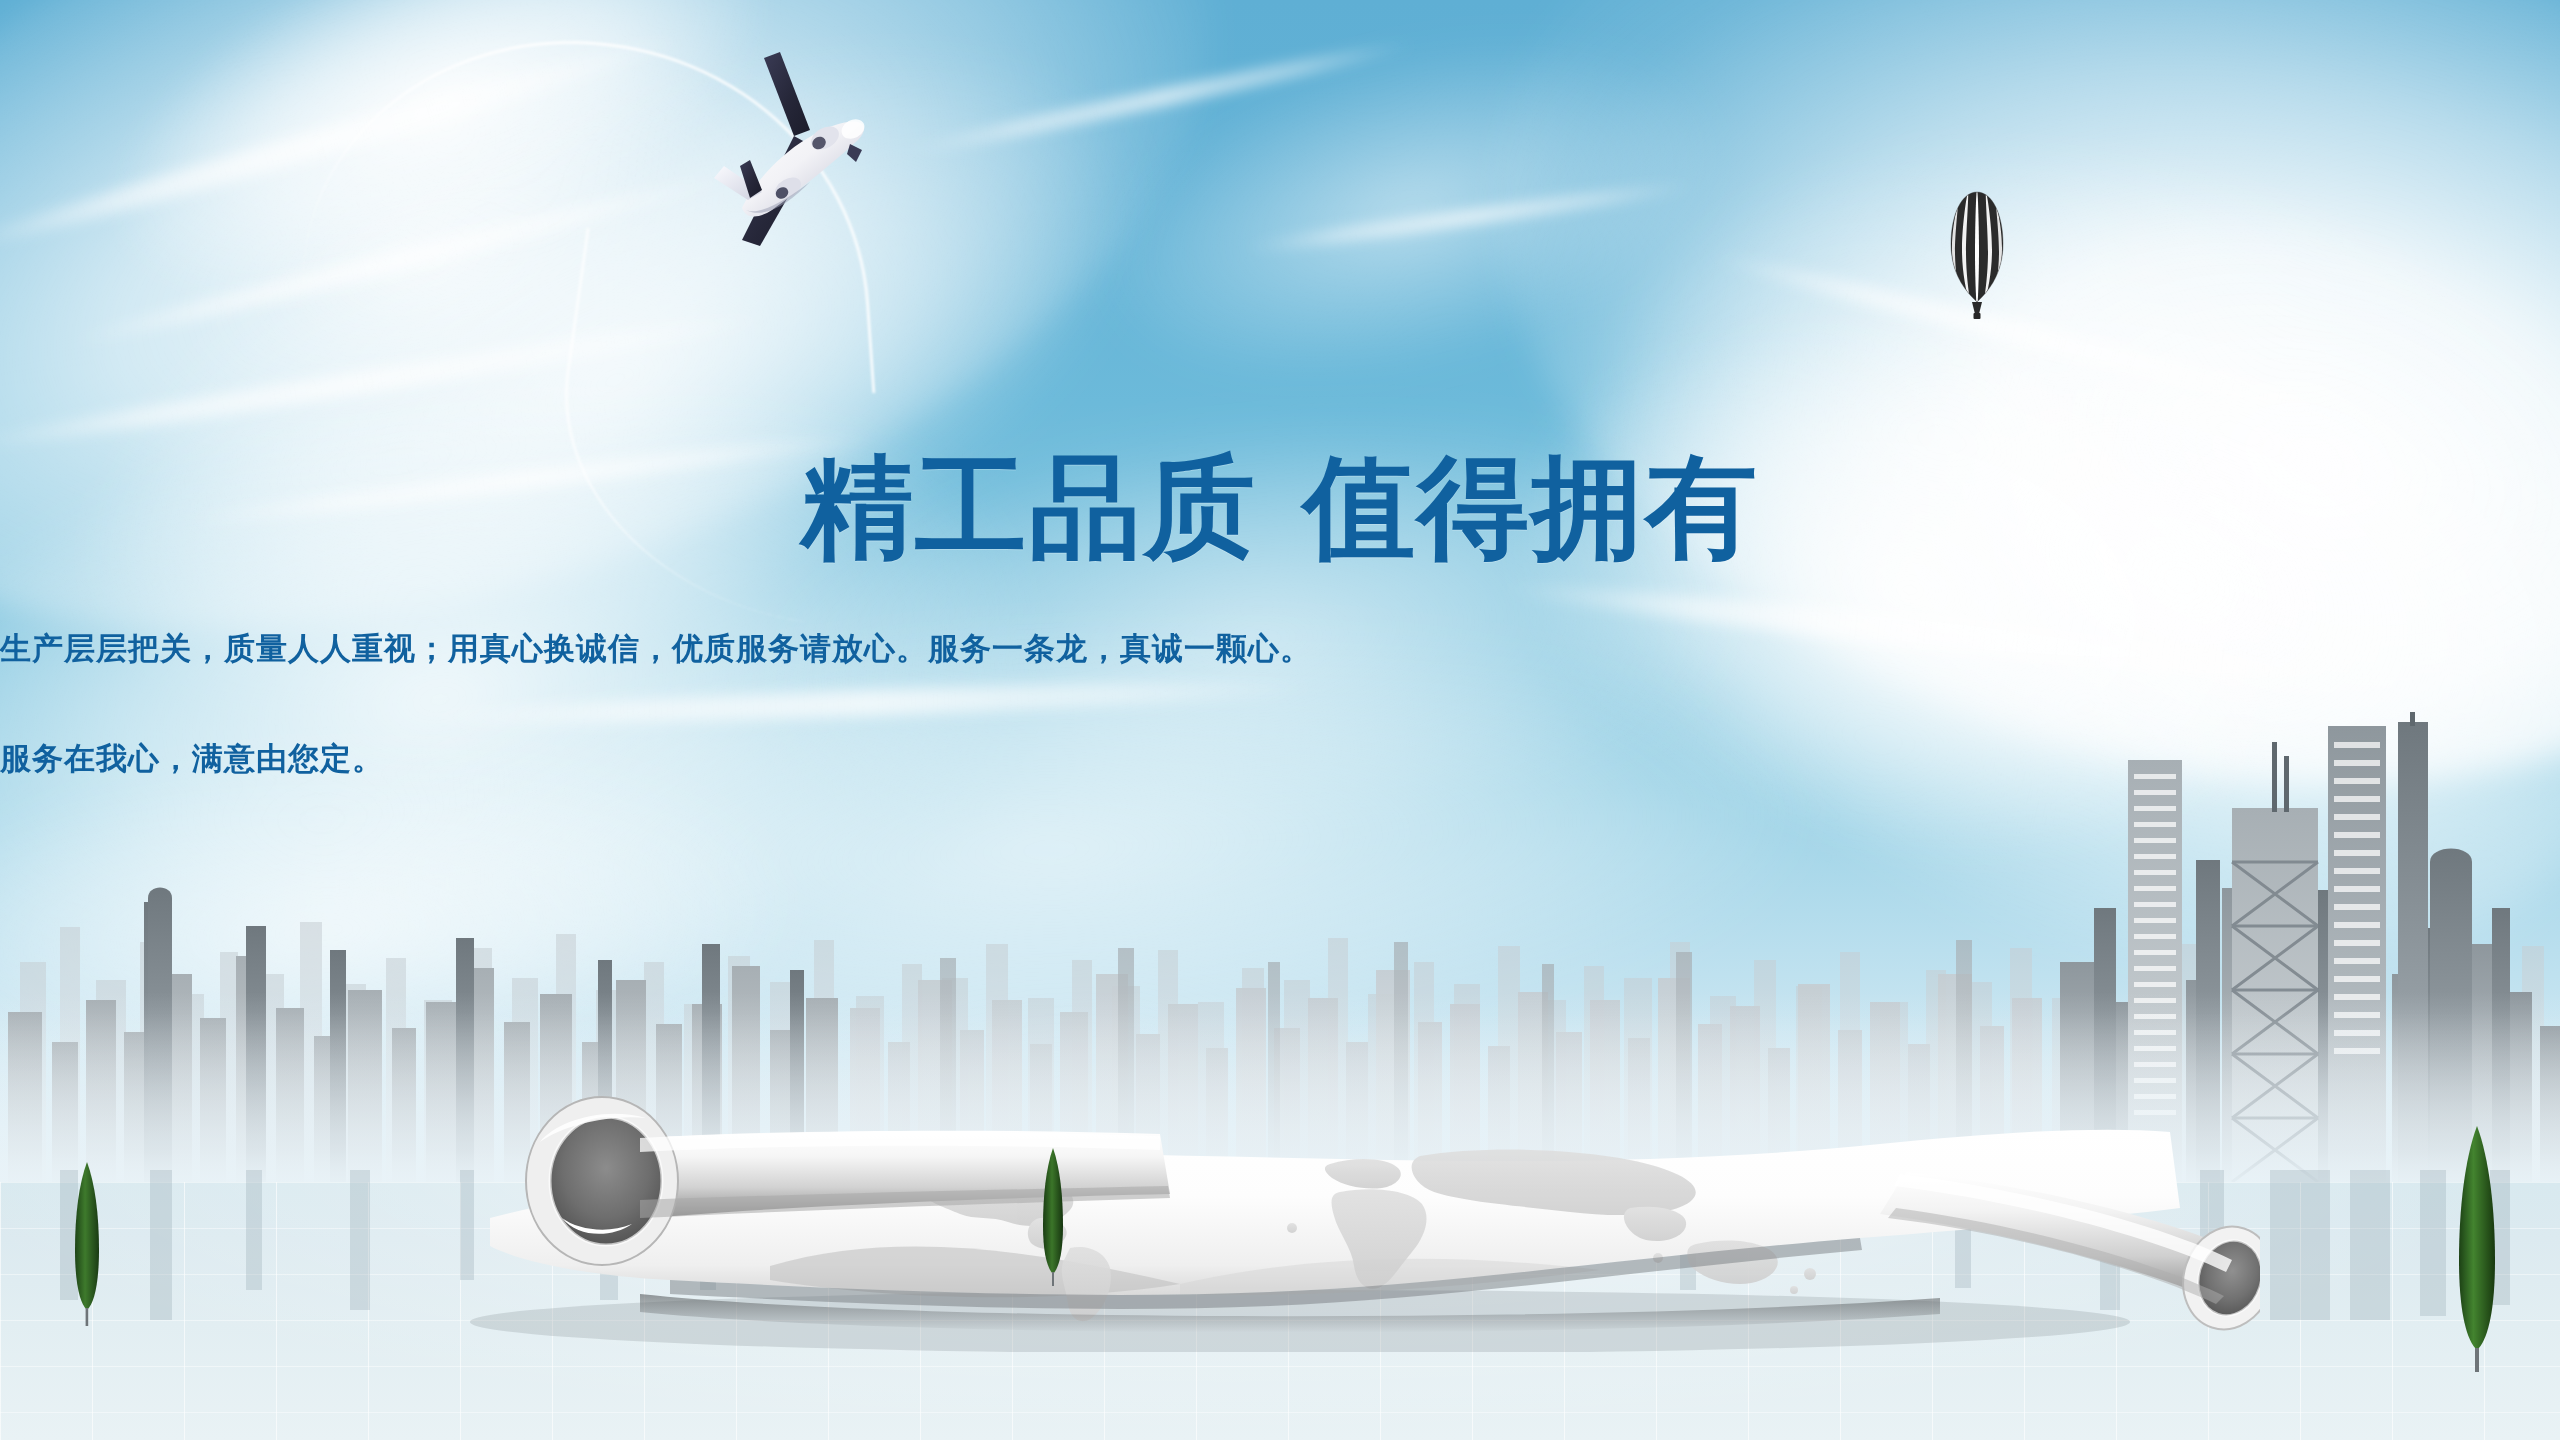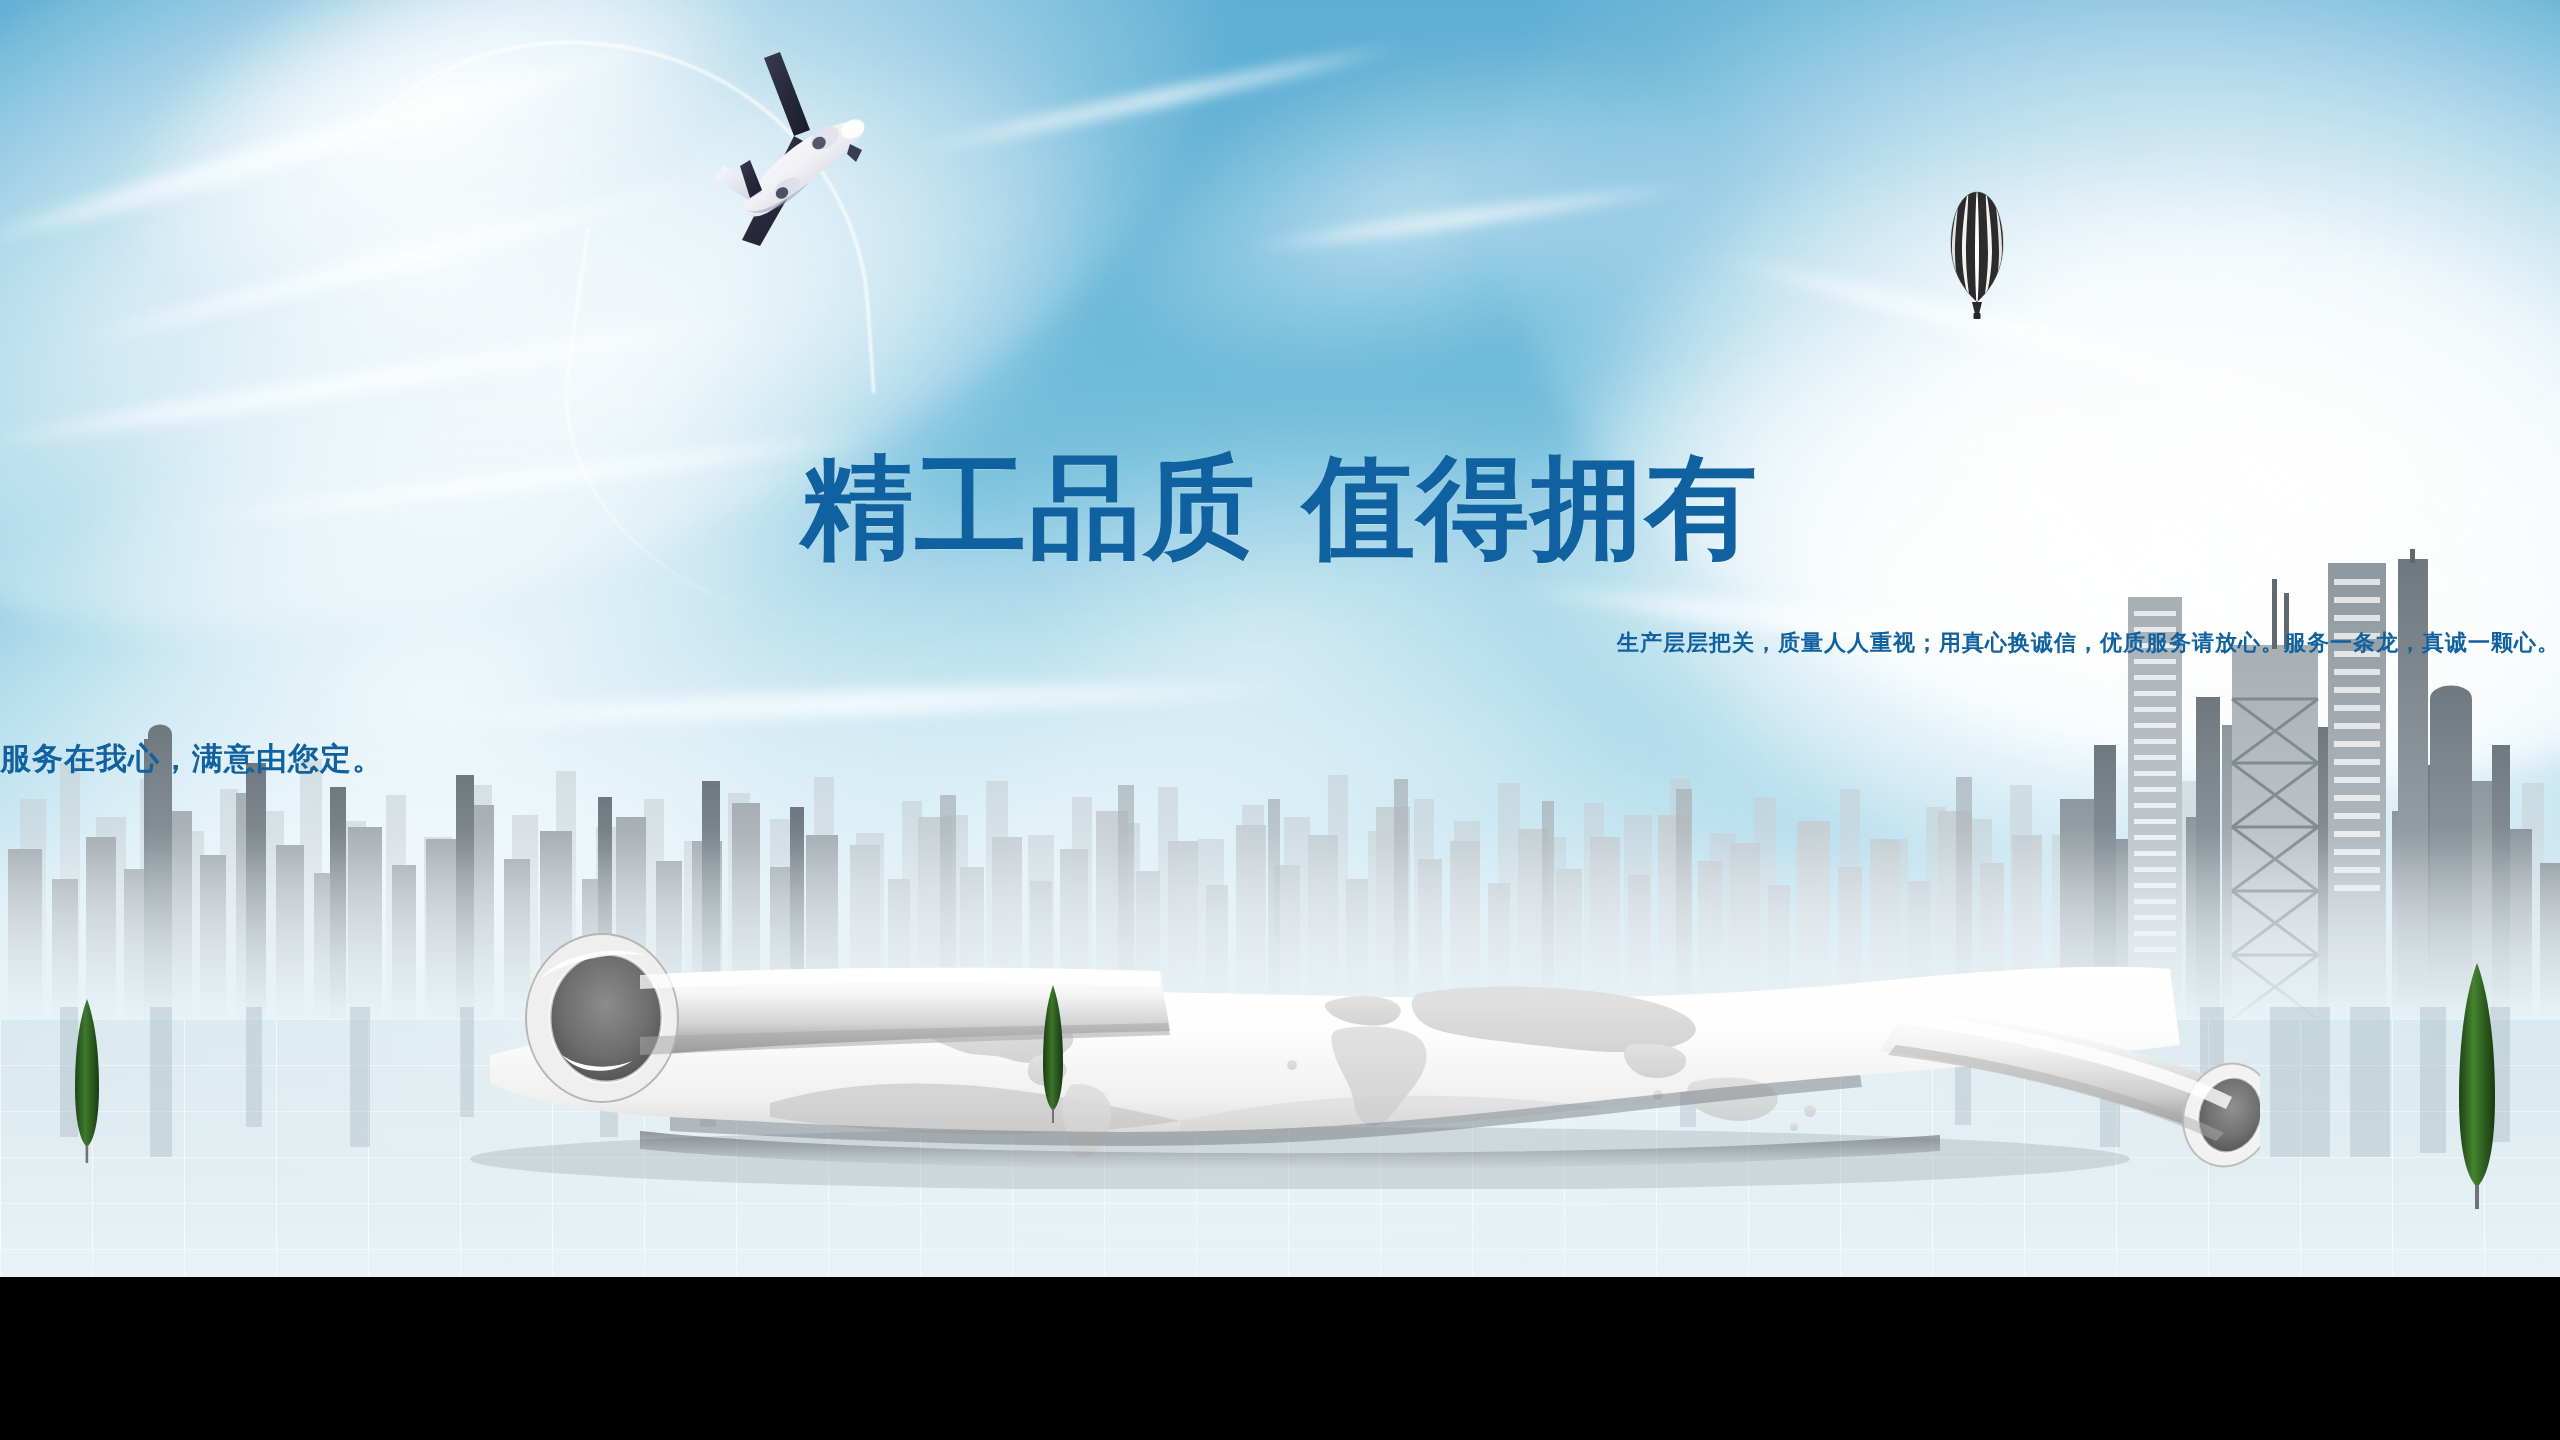--- a/index.html
+++ b/index.html
@@ -4,21 +4,21 @@
 <title>精工品质 值得拥有</title>
 <style>
   html, body {
     margin: 0;
     padding: 0;
     background: #000;
   }
   #stage {
     position: relative;
     width: 2560px;
-    height: 1277px;
+    height: 1440px;
     overflow: hidden;
     font-family: "Liberation Sans", "DejaVu Sans", sans-serif;
     background: #6FBBD9;
   }
 
   
   .sky {
     position: absolute;
     inset: 0;
     background:
@@ -229,22 +229,22 @@
     letter-spacing: 2px;
     white-space: nowrap;
     text-shadow: 0 1px 0 rgba(255,255,255,.22);
   }
   .headline .gap { display:inline-block; width: 46px; }
 
   .sub1 {
     position: absolute;
     left: 0; right: 0;
     top: 628px;
-    text-align: right;
-    font-size: 22px;
+    text-align: left;
+    font-size: 31px;
     font-weight: 700;
     color: #10619F;
     letter-spacing: 1px;
     white-space: nowrap;
   }
   .sub2 {
     position: absolute;
     left: 0; right: 0;
     top: 738px;
     font-size: 31px;

